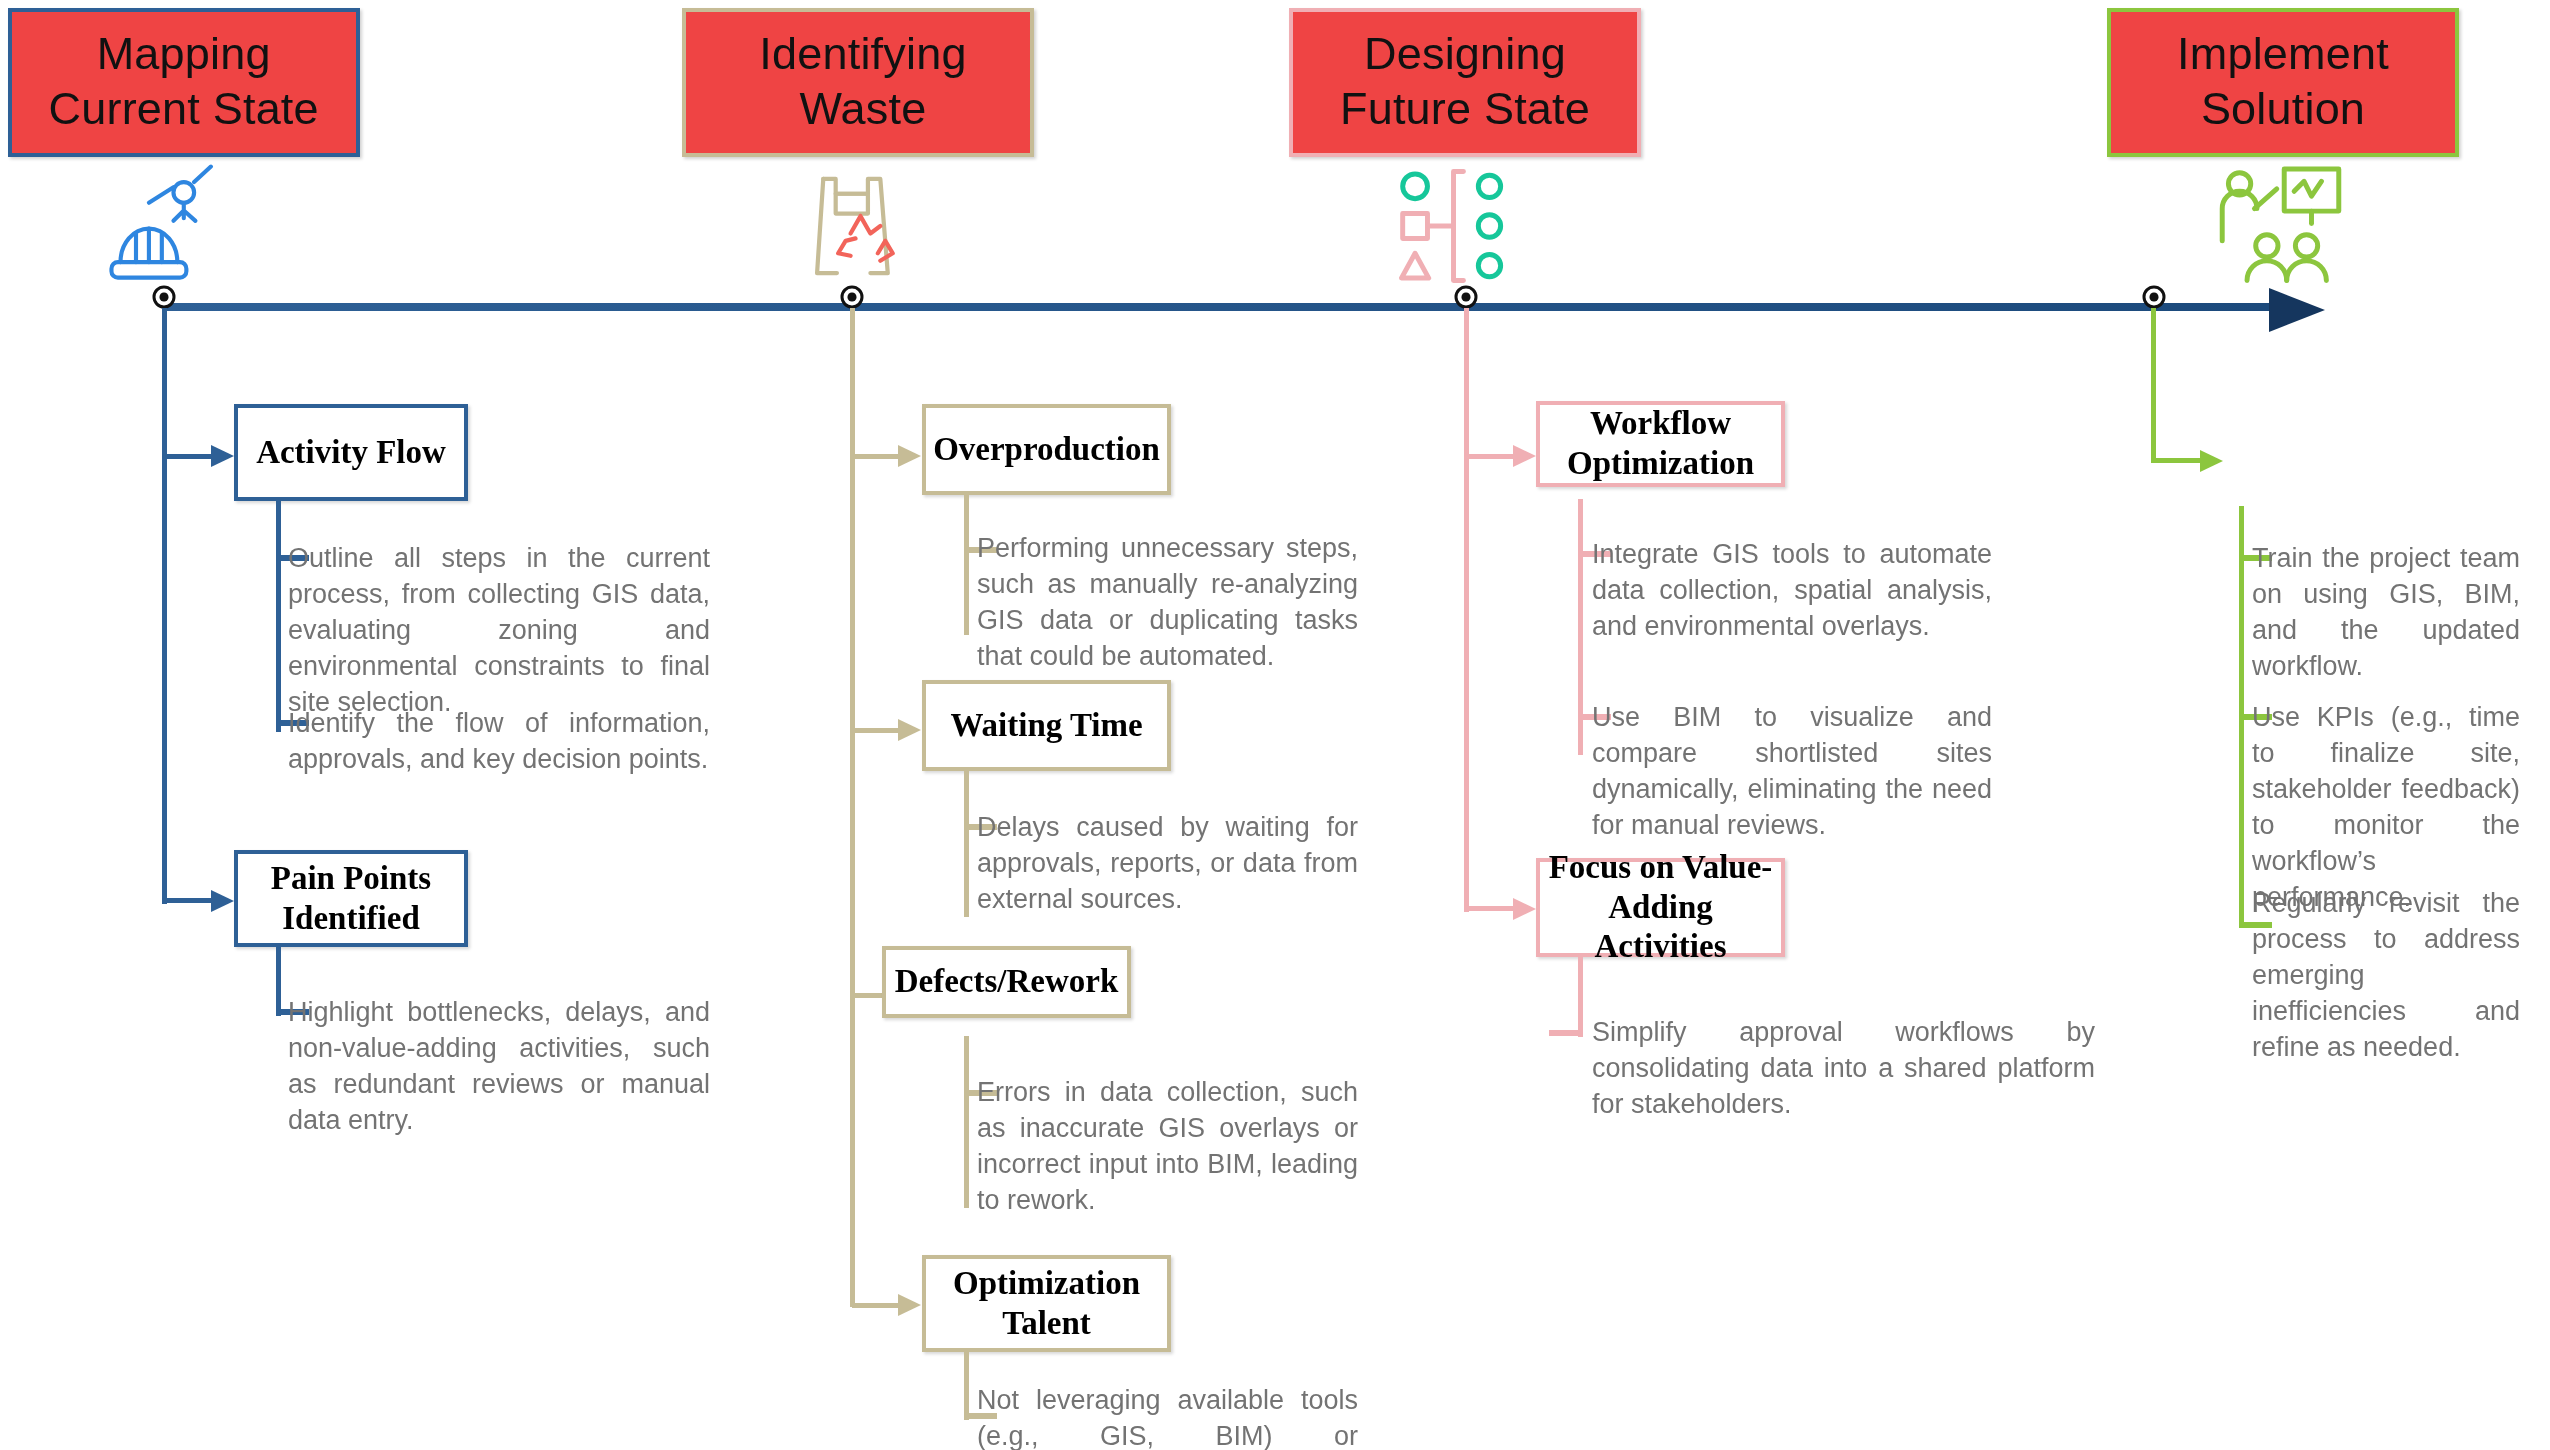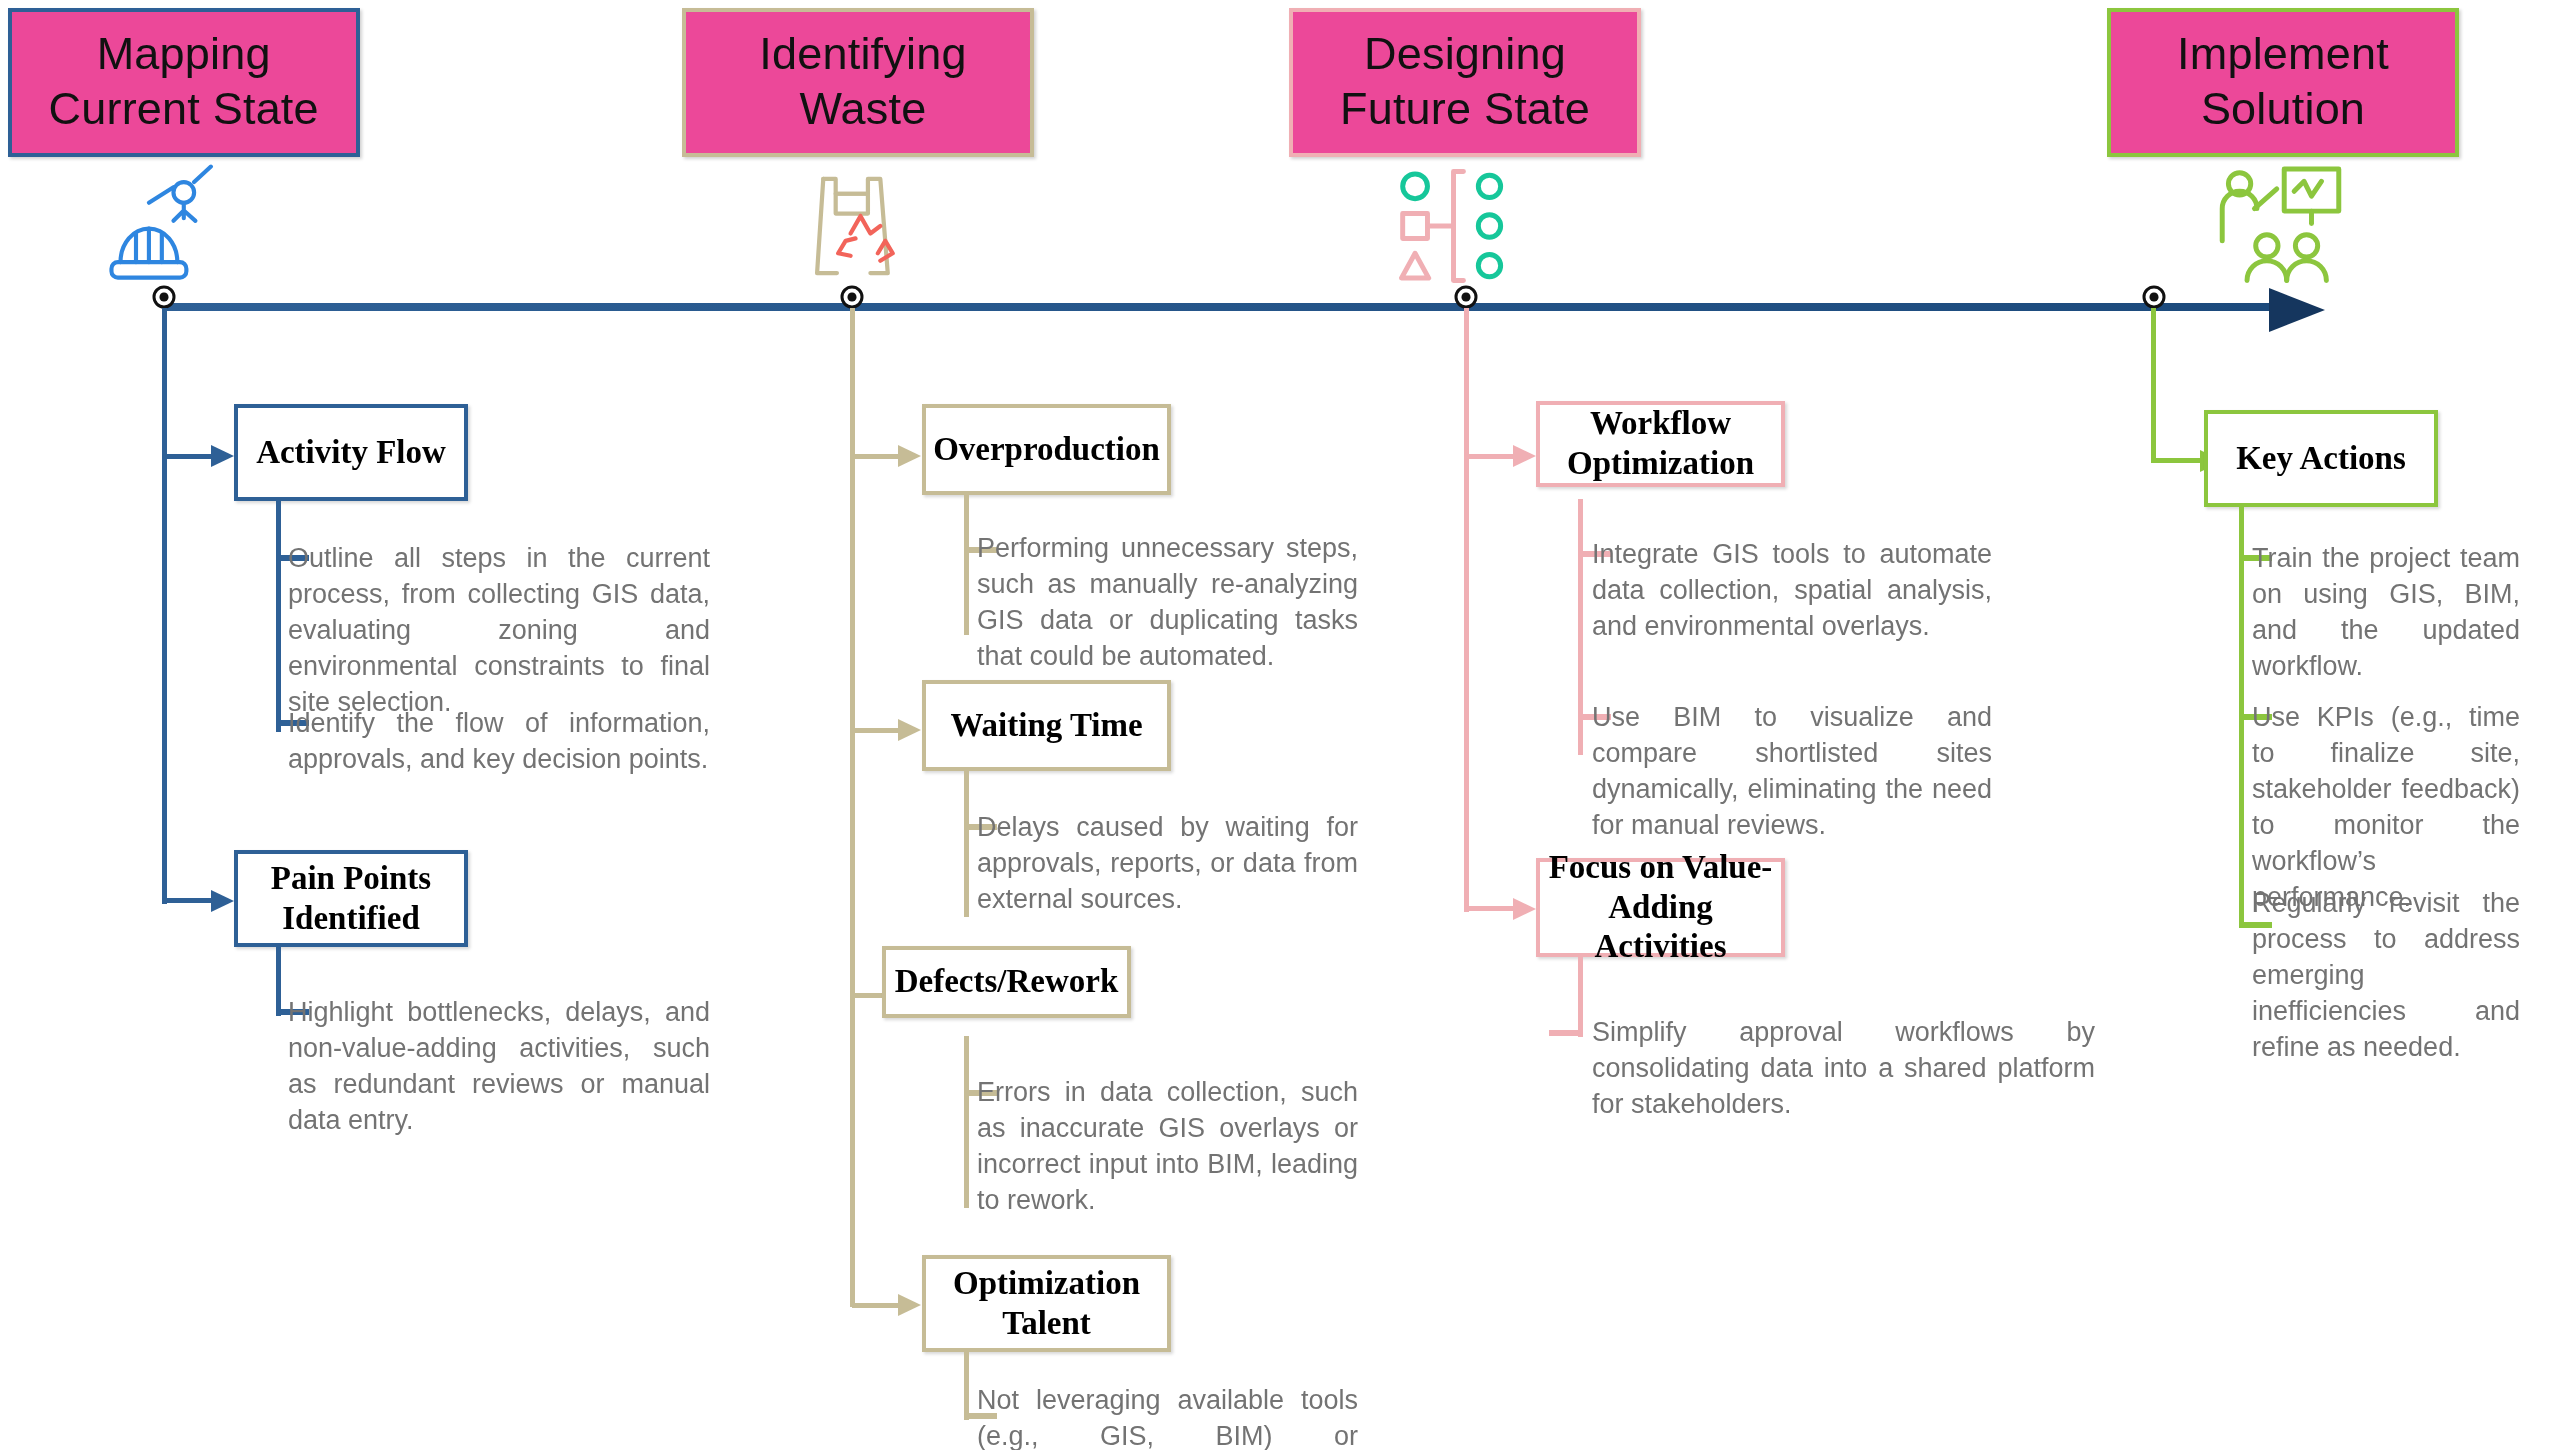--- a/index.html
+++ b/index.html
@@ -8,21 +8,21 @@
     background: #ffffff;
     font-family: "Liberation Serif", serif;
     position: relative;
     overflow: hidden;
   }
   #stage { position: absolute; inset: 0; }
 
   
   .phase-header {
     position: absolute;
-    background: #ec4899;
+    background: #ef4444;
     border: 4.6px solid #888;
     display: flex; align-items: center; justify-content: center;
     text-align: center;
     font-family: "Liberation Sans", sans-serif;
     font-size: 45px;
     line-height: 1.22;
     color: #111;
     letter-spacing: 0.2px;
     box-shadow: 2.3px 2.3px 3.1px rgba(0,0,0,.18);
   }
@@ -292,23 +292,20 @@
       <circle cx="76" cy="66" r="9"></circle>
       <path d="M28 94 a16 16 0 0 1 32 0"></path>
       <path d="M60 94 a16 16 0 0 1 32 0"></path>
     </g>
   </svg>
 
   <div class="trunk" style="left:2151px; top:308px; height:155px; background:#8CC63E;"></div>
 
   <div class="branch" style="left:2154px; top:458px; width:48px; background:#8CC63E;"></div>
   <div class="branch-head" style="left:2200px; top:450px; border-left-color:#8CC63E;"></div>
-  <div class="node-box" style="left:2204px; top:410px; width:234px; height:97px; border-color:#8CC63E;">
-    <div><span>Key Actions</span></div>
-  </div>
   <div class="spine" style="left:2239px; top:506px; height:422px; background:#8CC63E;"></div>
   <div class="dash" style="left:2239px; top:555px; background:#8CC63E;"></div>
   <div class="para" style="left:2252px; top:541px; width:268px;">Train the project team on using GIS, BIM, and the updated workflow.</div>
   <div class="dash" style="left:2239px; top:714px; background:#8CC63E;"></div>
   <div class="para" style="left:2252px; top:700px; width:268px;">Use KPIs (e.g., time to finalize site, stakeholder feedback) to monitor the workflow’s performance.</div>
   <div class="dash" style="left:2239px; top:922px; background:#8CC63E;"></div>
   <div class="para" style="left:2252px; top:886px; width:268px;">Regularly revisit the process to address emerging inefficiencies and refine as needed.</div>
 
 </div>
 

